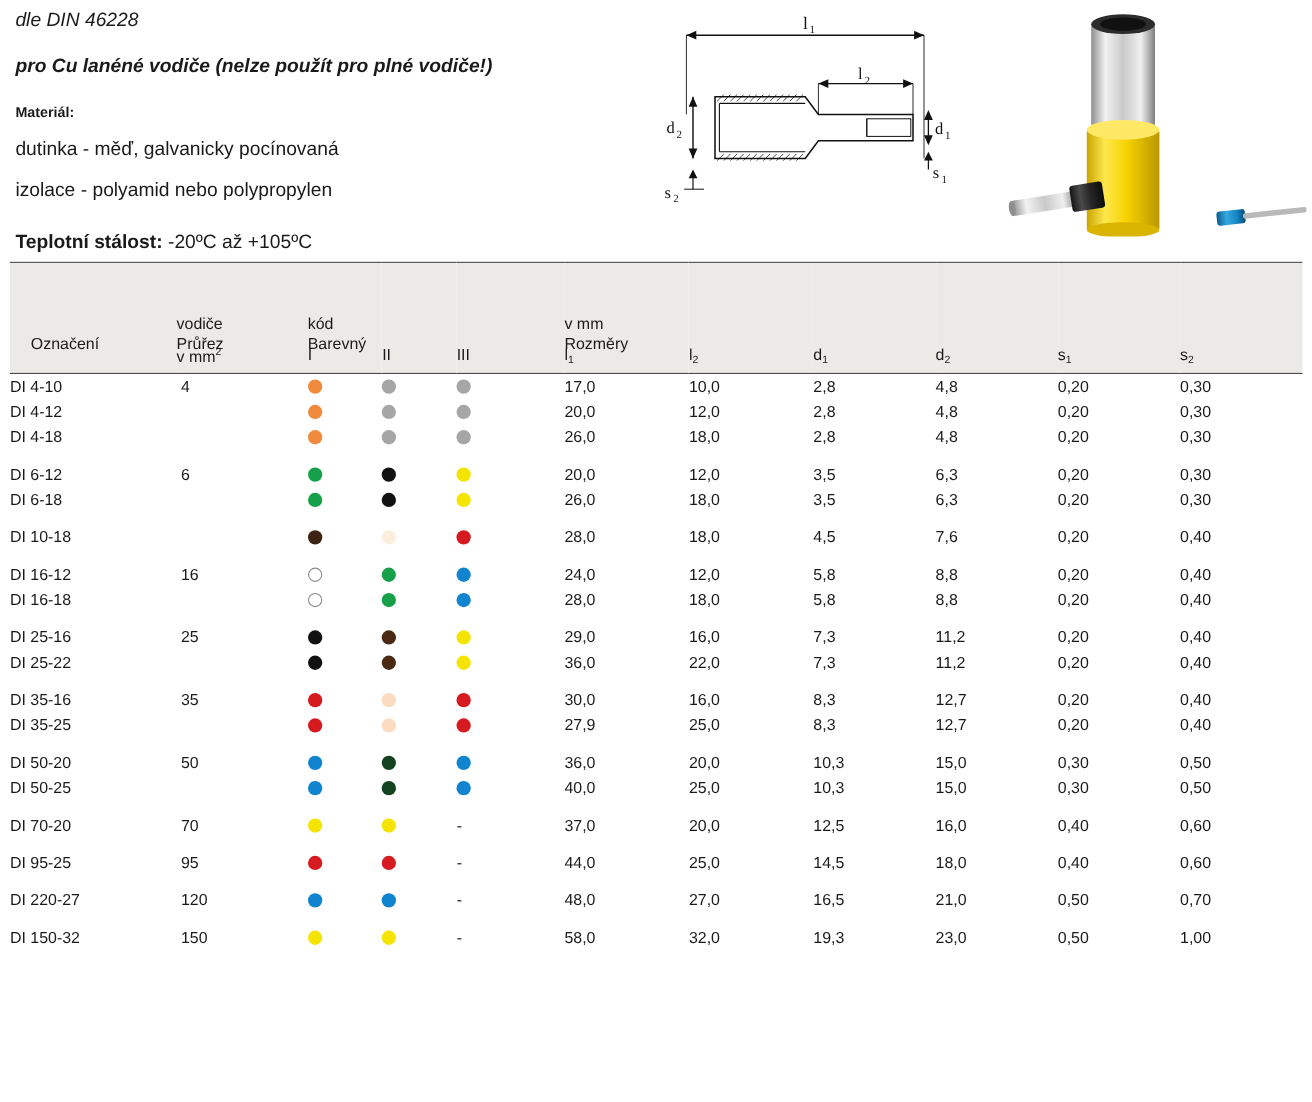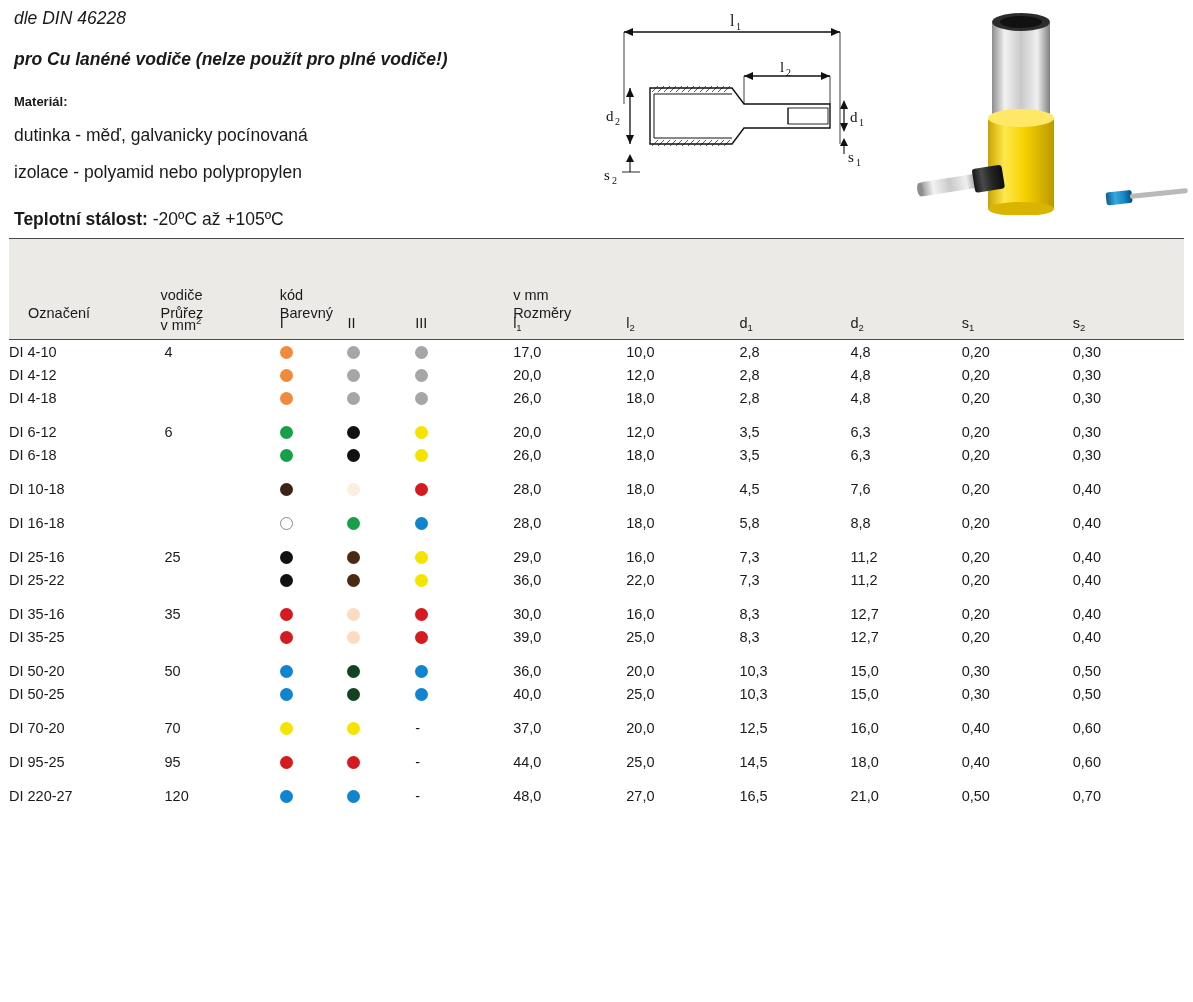--- a/index.html
+++ b/index.html
@@ -429,20 +429,33 @@
           <td class="c-l2">18,0</td>
           <td class="c-d1">4,5</td>
           <td class="c-d2">7,6</td>
           <td class="c-s1">0,20</td>
           <td class="c-s2">0,40</td>
         </tr>
         <tr class="spacer">
           <td colspan="11"></td>
         </tr>
         <tr>
+          <td class="c-oz">DI 16-12</td>
+          <td class="c-pr"><span class="pr-cell">16</span></td>
+          <td class="c-k1"><span class="dot hollow"></span></td>
+          <td class="c-k2"><span class="dot" style="background:#17a04a"></span></td>
+          <td class="c-k3"><span class="dot" style="background:#1184d0"></span></td>
+          <td class="c-l1">24,0</td>
+          <td class="c-l2">12,0</td>
+          <td class="c-d1">5,8</td>
+          <td class="c-d2">8,8</td>
+          <td class="c-s1">0,20</td>
+          <td class="c-s2">0,40</td>
+        </tr>
+        <tr>
           <td class="c-oz">DI 16-18</td>
           <td class="c-pr"><span class="pr-cell"></span></td>
           <td class="c-k1"><span class="dot hollow"></span></td>
           <td class="c-k2"><span class="dot" style="background:#17a04a"></span></td>
           <td class="c-k3"><span class="dot" style="background:#1184d0"></span></td>
           <td class="c-l1">28,0</td>
           <td class="c-l2">18,0</td>
           <td class="c-d1">5,8</td>
           <td class="c-d2">8,8</td>
           <td class="c-s1">0,20</td>
@@ -492,21 +505,21 @@
           <td class="c-d2">12,7</td>
           <td class="c-s1">0,20</td>
           <td class="c-s2">0,40</td>
         </tr>
         <tr>
           <td class="c-oz">DI 35-25</td>
           <td class="c-pr"><span class="pr-cell"></span></td>
           <td class="c-k1"><span class="dot" style="background:#d51a20"></span></td>
           <td class="c-k2"><span class="dot" style="background:#fbdcc0"></span></td>
           <td class="c-k3"><span class="dot" style="background:#d51a20"></span></td>
-          <td class="c-l1">39,0</td>
+          <td class="c-l1">27,9</td>
           <td class="c-l2">25,0</td>
           <td class="c-d1">8,3</td>
           <td class="c-d2">12,7</td>
           <td class="c-s1">0,20</td>
           <td class="c-s2">0,40</td>
         </tr>
         <tr class="spacer">
           <td colspan="11"></td>
         </tr>
         <tr>
@@ -579,15 +592,28 @@
           <td class="c-l1">48,0</td>
           <td class="c-l2">27,0</td>
           <td class="c-d1">16,5</td>
           <td class="c-d2">21,0</td>
           <td class="c-s1">0,50</td>
           <td class="c-s2">0,70</td>
         </tr>
         <tr class="spacer">
           <td colspan="11"></td>
         </tr>
+        <tr>
+          <td class="c-oz">DI 150-32</td>
+          <td class="c-pr"><span class="pr-cell">150</span></td>
+          <td class="c-k1"><span class="dot" style="background:#f5e400"></span></td>
+          <td class="c-k2"><span class="dot" style="background:#f5e400"></span></td>
+          <td class="c-k3"><span class="dash">-</span></td>
+          <td class="c-l1">58,0</td>
+          <td class="c-l2">32,0</td>
+          <td class="c-d1">19,3</td>
+          <td class="c-d2">23,0</td>
+          <td class="c-s1">0,50</td>
+          <td class="c-s2">1,00</td>
+        </tr>
       </tbody>
   </table>
 </div>
 
 </body></html>

